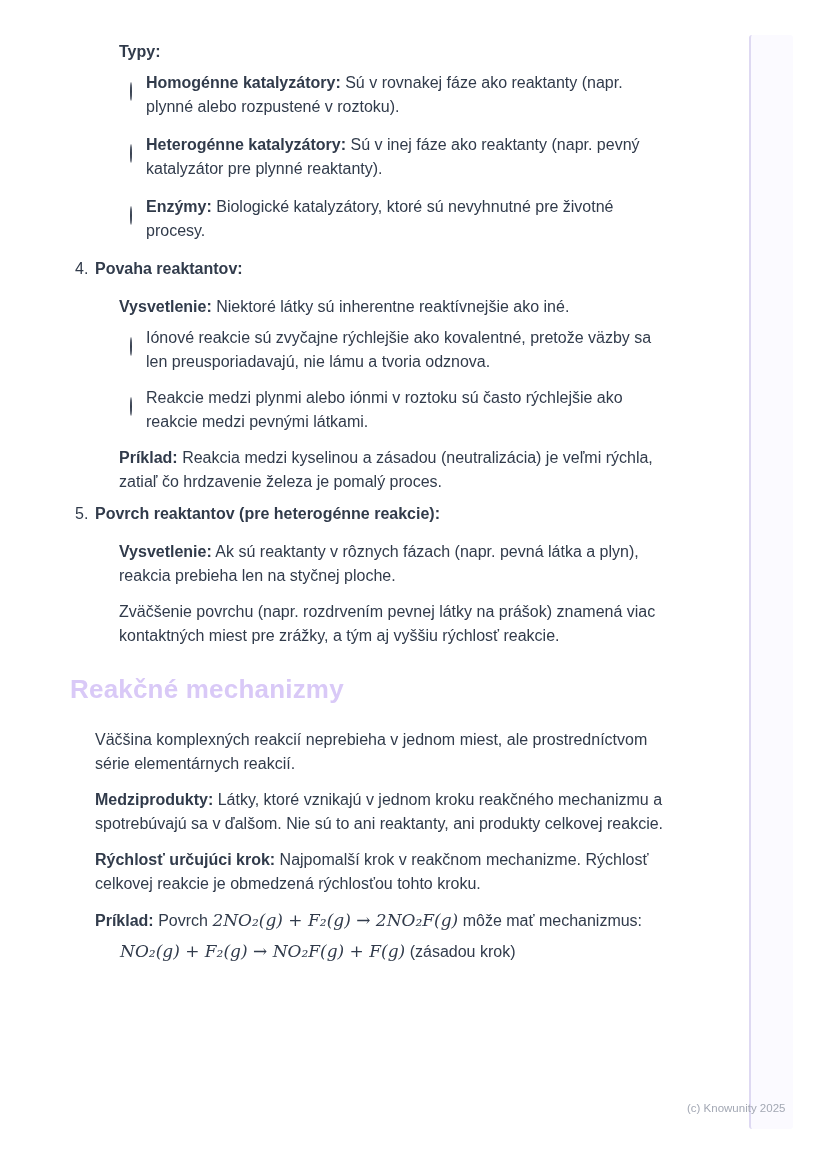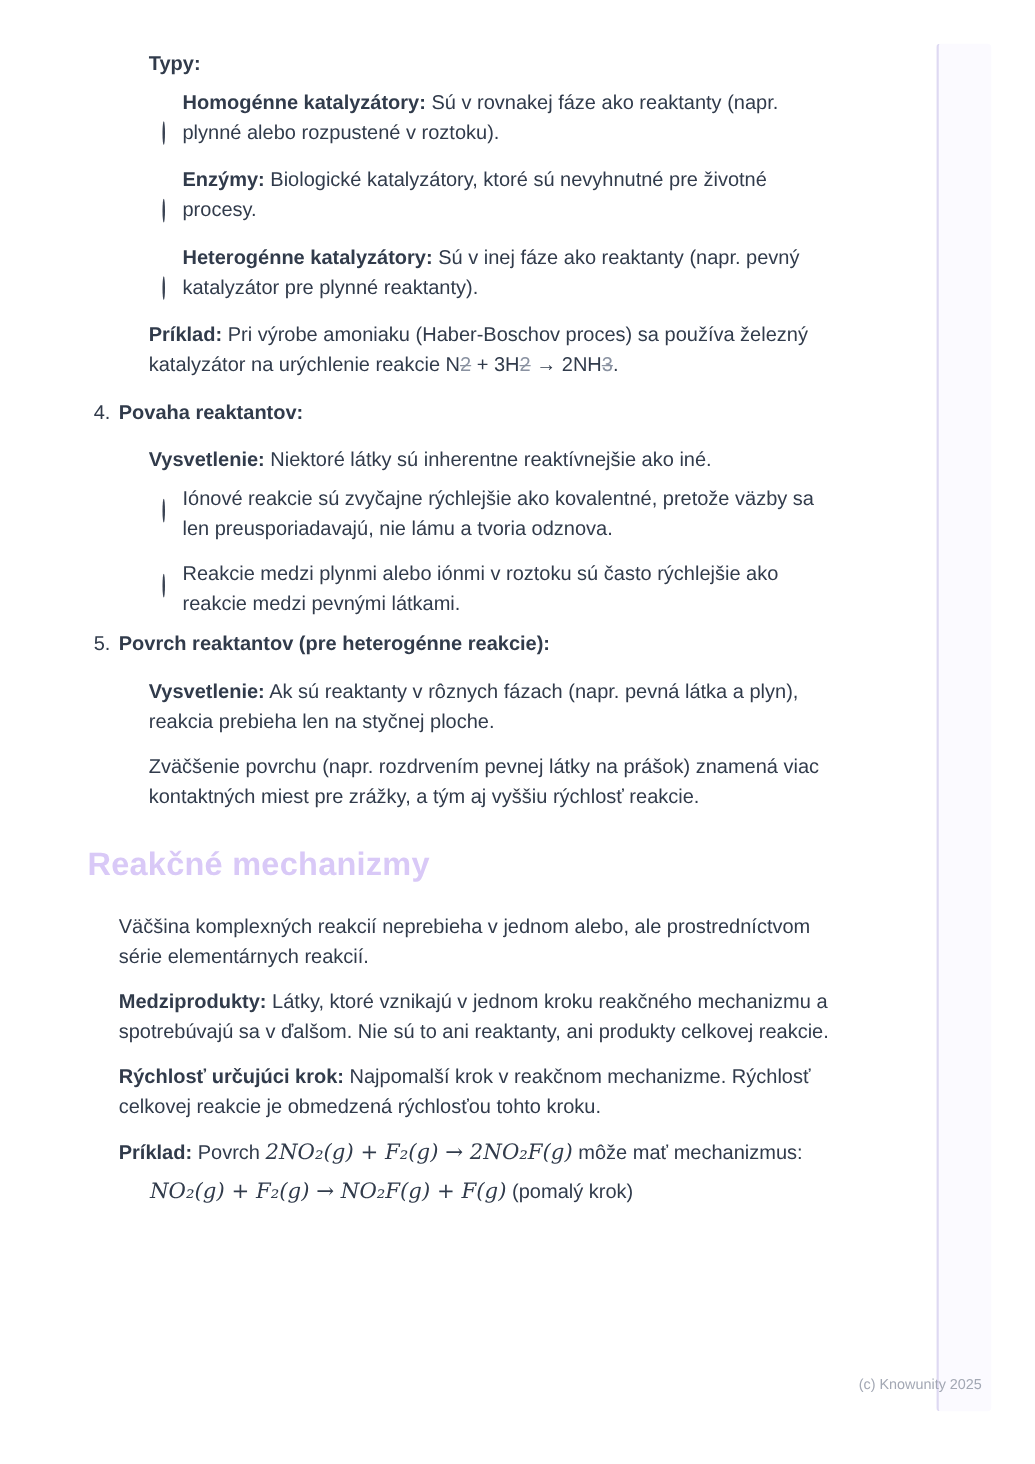--- a/index.html
+++ b/index.html
@@ -21,21 +21,21 @@
   .marker { flex: none; width: 16px; padding-top: 9px; }
   .dot { width: 6px; height: 6px; border-radius: 50%; background: #343e4e; }
   .ring { width: 7px; height: 7px; border-radius: 50%; border: 1.5px solid #3a4353; box-sizing: border-box; background: transparent; }
   .li-body { flex: 1; }
 
   .l1 { padding-left: 33px; margin: 0; }
   .l2 { padding-left: 11px; margin-top: 7px; }
   .l2 .li { margin-bottom: 12px; }
   .l2 .li:last-child { margin-bottom: 0; }
 
-  .first-list .li { margin-bottom: 14px; align-items: flex-end; }
+  .first-list .li { margin-bottom: 14px; }
 
   .num-item { display: flex; padding-left: 5px; margin-top: 8px; margin-bottom: 14px; }
   .num { flex: none; width: 20px; font-weight: 400; }
   .num-title { font-weight: 700; text-align: right; }
   .num-list { }
 
   b.lead { font-weight: 700; }
 
   s.sub { color: #8a92a1; text-decoration: line-through; }
 
@@ -90,36 +90,30 @@
           <div class="l2">
             <div class="li">
               <span class="marker"><span class="ring"></span></span>
               <div class="li-body">
                 <b class="lead">Homogénne katalyzátory:</b><span> Sú v rovnakej fáze ako reaktanty (napr. plynné alebo rozpustené v roztoku).</span>
               </div>
             </div>
             <div class="li">
               <span class="marker"><span class="ring"></span></span>
               <div class="li-body">
+                <b class="lead">Heterogénne katalyzátory:</b><span> Sú v inej fáze ako reaktanty (napr. pevný katalyzátor pre plynné reaktanty).</span>
+              </div>
+            </div>
+            <div class="li">
+              <span class="marker"><span class="ring"></span></span>
+              <div class="li-body">
                 <b class="lead">Enzýmy:</b><span> Biologické katalyzátory, ktoré sú nevyhnutné pre životné procesy.</span>
               </div>
             </div>
-            <div class="li">
-              <span class="marker"><span class="ring"></span></span>
-              <div class="li-body">
-                <b class="lead">Heterogénne katalyzátory:</b><span> Sú v inej fáze ako reaktanty (napr. pevný katalyzátor pre plynné reaktanty).</span>
-              </div>
-            </div>
           </div>
-        </div>
-      </div>
-      <div class="li">
-        <span class="marker"><span class="dot"></span></span>
-        <div class="li-body">
-          <b class="lead">Príklad:</b><span> Pri výrobe amoniaku (Haber-Boschov proces) sa používa železný katalyzátor na urýchlenie reakcie N</span><s class="sub">2</s><span> + 3H</span><s class="sub">2</s><span> → 2NH</span><s class="sub">3</s><span>.</span>
         </div>
       </div>
     </div>
 
     <div class="num-item">
       <span class="num">4.</span>
       <b class="num-title">Povaha reaktantov:</b>
     </div>
     <div class="l1 num-list">
       <div class="li">
@@ -131,20 +125,26 @@
               <span class="marker"><span class="ring"></span></span>
               <div class="li-body"><span>Iónové reakcie sú zvyčajne rýchlejšie ako kovalentné, pretože väzby sa len preusporiadavajú, nie lámu a tvoria odznova.</span></div>
             </div>
             <div class="li">
               <span class="marker"><span class="ring"></span></span>
               <div class="li-body"><span>Reakcie medzi plynmi alebo iónmi v roztoku sú často rýchlejšie ako reakcie medzi pevnými látkami.</span></div>
             </div>
           </div>
         </div>
       </div>
+      <div class="li">
+        <span class="marker"><span class="dot"></span></span>
+        <div class="li-body">
+          <b class="lead">Príklad:</b><span> Reakcia medzi kyselinou a zásadou (neutralizácia) je veľmi rýchla, zatiaľ čo hrdzavenie železa je pomalý proces.</span>
+        </div>
+      </div>
     </div>
 
     <div class="num-item">
       <span class="num">5.</span>
       <b class="num-title">Povrch reaktantov (pre heterogénne reakcie):</b>
     </div>
     <div class="l1 num-list">
       <div class="li">
         <span class="marker"><span class="dot"></span></span>
         <div class="li-body">
@@ -155,21 +155,21 @@
         <span class="marker"><span class="dot"></span></span>
         <div class="li-body"><span>Zväčšenie povrchu (napr. rozdrvením pevnej látky na prášok) znamená viac kontaktných miest pre zrážky, a tým aj vyššiu rýchlosť reakcie.</span></div>
       </div>
     </div>
 
     <h2 class="section-heading">Reakčné mechanizmy</h2>
 
     <div class="l1 mech">
       <div class="li">
         <span class="marker"><span class="dot"></span></span>
-        <div class="li-body"><span>Väčšina komplexných reakcií neprebieha v jednom alebo, ale prostredníctvom série elementárnych reakcií.</span></div>
+        <div class="li-body"><span>Väčšina komplexných reakcií neprebieha v jednom miest, ale prostredníctvom série elementárnych reakcií.</span></div>
       </div>
       <div class="li">
         <span class="marker"><span class="dot"></span></span>
         <div class="li-body">
           <b class="lead">Medziprodukty:</b><span> Látky, ktoré vznikajú v jednom kroku reakčného mechanizmu a spotrebúvajú sa v ďalšom. Nie sú to ani reaktanty, ani produkty celkovej reakcie.</span>
         </div>
       </div>
       <div class="li">
         <span class="marker"><span class="dot"></span></span>
         <div class="li-body">
@@ -177,21 +177,21 @@
         </div>
       </div>
       <div class="li">
         <span class="marker"><span class="dot"></span></span>
         <div class="li-body">
           <b class="lead">Príklad:</b><span> Povrch </span><span class="math">2NO₂(g) + F₂(g) → 2NO₂F(g)</span><span> môže mať mechanizmus:</span>
           <div class="l2m">
             <div class="li">
               <span class="marker"><span class="dot"></span></span>
               <div class="li-body">
-                <span class="math">NO₂(g) + F₂(g) → NO₂F(g) + F(g)</span><span> (pomalý krok)</span>
+                <span class="math">NO₂(g) + F₂(g) → NO₂F(g) + F(g)</span><span> (zásadou krok)</span>
               </div>
             </div>
           </div>
         </div>
       </div>
     </div>
 
   </div>
 
   <div class="next-page-edge"></div>

